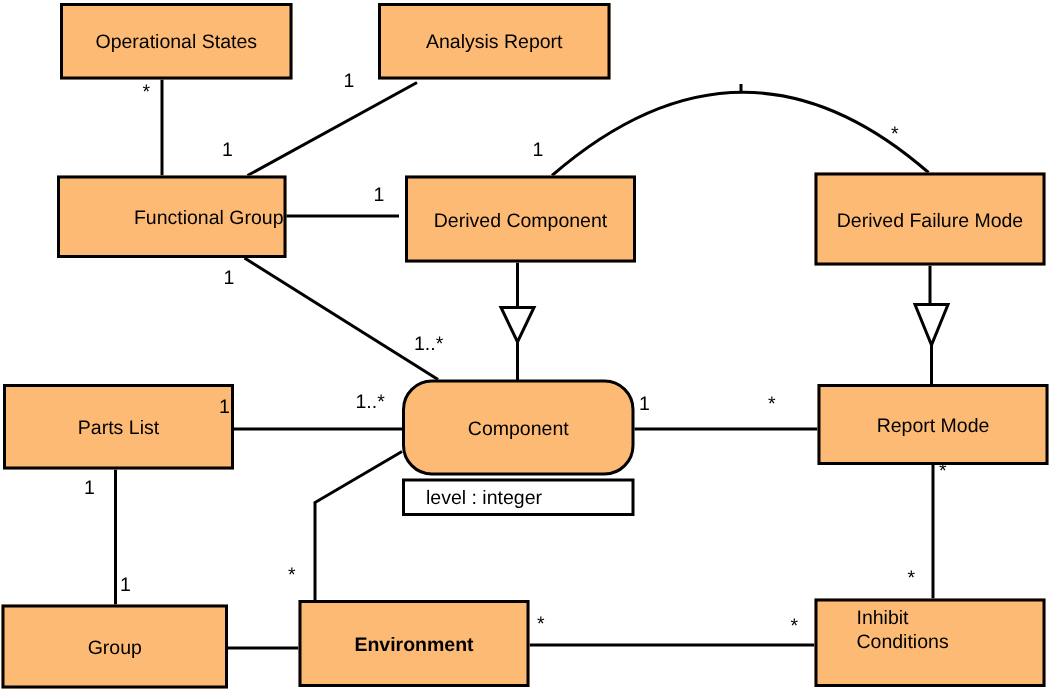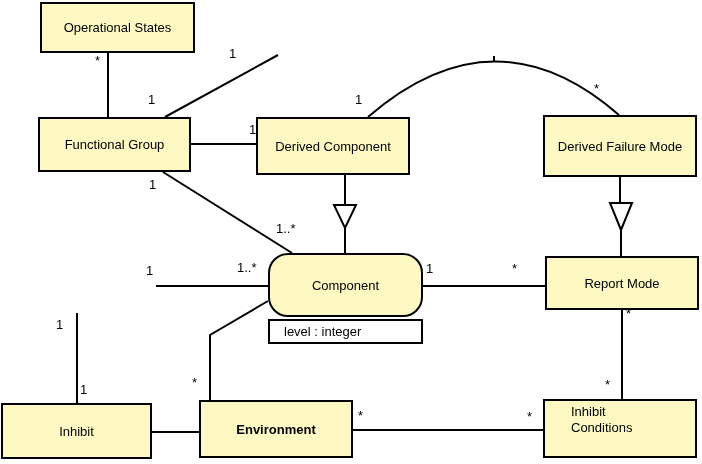--- a/index.html
+++ b/index.html
@@ -2,21 +2,21 @@
 <html><head>
 <meta charset="utf-8">
 <style>
   html,body{margin:0;padding:0;background:#fff;}
   #canvas{
     position:relative;width:702px;height:464px;background:#ffffff;
     font-family:"Liberation Sans",sans-serif;color:#000;overflow:hidden;
   }
   #edges{position:absolute;left:0;top:0;width:702px;height:464px;}
   .uml-class{
-    position:absolute;box-sizing:border-box;border:2px solid #000;background:#fef9c3;
+    position:absolute;box-sizing:border-box;border:2px solid #000;background:#fdba74;
     display:flex;align-items:center;justify-content:center;
     font-size:13px;line-height:15px;text-align:center;
   }
   .uml-attr{
     position:absolute;box-sizing:border-box;border:2px solid #000;background:#fff;
     display:flex;align-items:center;justify-content:flex-start;
     font-size:13px;padding-left:14px;
   }
   .uml-class.top-left{
     align-items:flex-start;justify-content:flex-start;
@@ -54,47 +54,53 @@
       <path d="M423,286 H545"></path>
       <path d="M622,310 V399"></path>
       <path d="M210,400 V335 L268,301"></path>
     </g>
   </svg>
 
   <div class="uml-class" style="left:40px;top:2px;width:155px;height:51px;">
     <span>Operational States</span>
   </div>
 
+  <div class="uml-class" style="left:252px;top:2px;width:155px;height:51px;">
+    <span>Analysis Report</span>
+  </div>
 
-  <div class="uml-class" style="left:38px;top:117px;width:153px;height:55px;">
+  <div class="uml-class" style="left:38px;top:117px;width:153px;height:55px;justify-content:flex-end;">
     <span>Functional Group</span>
   </div>
 
-  <div class="uml-class" style="left:256px;top:117px;width:154px;height:58px;">
+  <div class="uml-class" style="left:270px;top:117px;width:154px;height:58px;">
     <span>Derived Component</span>
   </div>
 
   <div class="uml-class" style="left:543px;top:115px;width:154px;height:62px;">
     <span>Derived Failure Mode</span>
   </div>
 
+  <div class="uml-class" style="left:2px;top:256px;width:154px;height:57px;">
+    <span>Parts List</span>
+  </div>
 
   <div class="uml-class" style="left:268px;top:253px;width:155px;height:64px;border-radius:20px;">
     <span>Component</span>
   </div>
   <div class="uml-attr" style="left:268px;top:319px;width:155px;height:25px;">
     <span>level : integer</span>
   </div>
 
   <div class="uml-class" style="left:545px;top:256px;width:154px;height:54px;">
     <span>Report Mode</span>
   </div>
 
   <div class="uml-class" style="left:1px;top:403px;width:151px;height:56px;">
-    <span>Inhibit</span>
+    <span>Group</span>
   </div>
 
   <div class="uml-class" style="left:199px;top:400px;width:154px;height:58px;font-weight:bold;">
     <span>Environment</span>
   </div>
 
   <div class="uml-class top-left" style="left:543px;top:399px;width:154px;height:59px;">
     <span class="wrapbox">Inhibit Conditions</span>
   </div>
 

